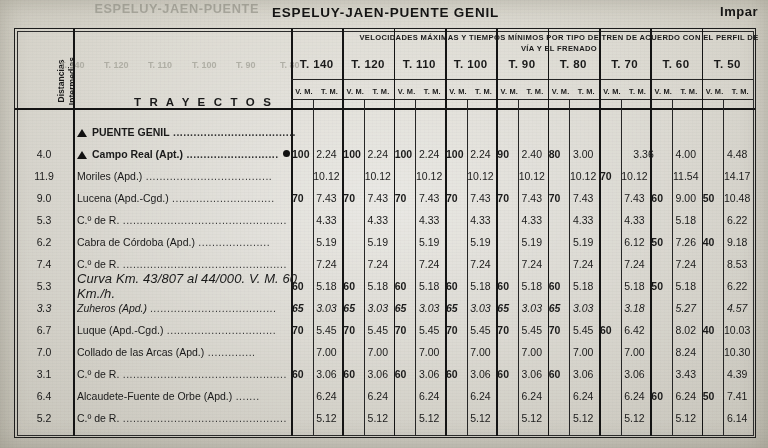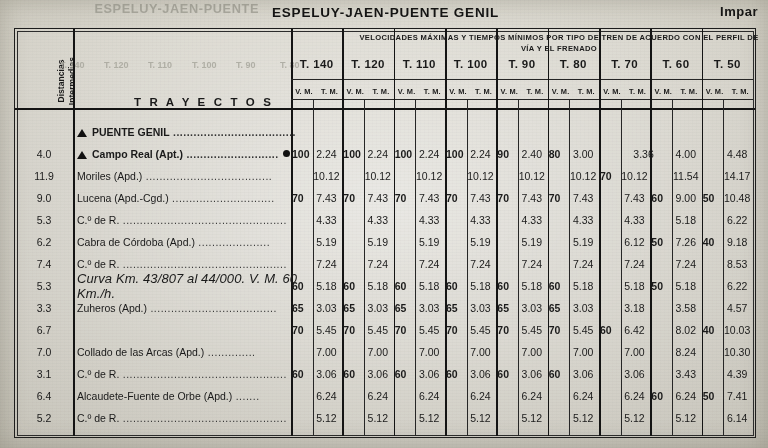--- a/index.html
+++ b/index.html
@@ -352,41 +352,42 @@
       <div class="tm" style="left: 451.56px; width: 27.7733px;">5.18</div>
       <div class="vm" style="left: 482.333px; width: 21.56px;">60</div>
       <div class="tm" style="left: 502.893px; width: 27.7733px;">5.18</div>
       <div class="vm" style="left: 533.667px; width: 21.56px;">60</div>
       <div class="tm" style="left: 554.227px; width: 27.7733px;">5.18</div>
       <div class="tm" style="left: 605.56px; width: 27.7733px;">5.18</div>
       <div class="vm" style="left: 636.333px; width: 21.56px;">50</div>
       <div class="tm" style="left: 656.893px; width: 27.7733px;">5.18</div>
       <div class="tm" style="left: 708.227px; width: 27.7733px;">6.22</div>
     </div>
-    <div class="row" style="top: 302px;">
+    <div class="row" style="top: 302px; font-style: italic;">
       <div class="dist">3.3</div>
       <div class="name"><span>Zuheros  (Apd.)</span><span class="dots"> .....................................</span></div>
       <div class="vm" style="left: 277px; width: 21.56px;">65</div>
       <div class="tm" style="left: 297.56px; width: 27.7733px;">3.03</div>
       <div class="vm" style="left: 328.333px; width: 21.56px;">65</div>
       <div class="tm" style="left: 348.893px; width: 27.7733px;">3.03</div>
       <div class="vm" style="left: 379.667px; width: 21.56px;">65</div>
       <div class="tm" style="left: 400.227px; width: 27.7733px;">3.03</div>
       <div class="vm" style="left: 431px; width: 21.56px;">65</div>
       <div class="tm" style="left: 451.56px; width: 27.7733px;">3.03</div>
       <div class="vm" style="left: 482.333px; width: 21.56px;">65</div>
       <div class="tm" style="left: 502.893px; width: 27.7733px;">3.03</div>
       <div class="vm" style="left: 533.667px; width: 21.56px;">65</div>
       <div class="tm" style="left: 554.227px; width: 27.7733px;">3.03</div>
       <div class="tm" style="left: 605.56px; width: 27.7733px;">3.18</div>
-      <div class="tm" style="left: 656.893px; width: 27.7733px;">3.58</div>
+      <div class="tm" style="left: 656.893px; width: 27.7733px;">5.27</div>
       <div class="tm" style="left: 708.227px; width: 27.7733px;">4.57</div>
     </div>
     <div class="row" style="top: 324px;">
       <div class="dist">6.7</div>
+      <div class="name"><span>Luque  (Apd.-Cgd.)</span><span class="dots"> ................................</span></div>
       <div class="vm" style="left: 277px; width: 21.56px;">70</div>
       <div class="tm" style="left: 297.56px; width: 27.7733px;">5.45</div>
       <div class="vm" style="left: 328.333px; width: 21.56px;">70</div>
       <div class="tm" style="left: 348.893px; width: 27.7733px;">5.45</div>
       <div class="vm" style="left: 379.667px; width: 21.56px;">70</div>
       <div class="tm" style="left: 400.227px; width: 27.7733px;">5.45</div>
       <div class="vm" style="left: 431px; width: 21.56px;">70</div>
       <div class="tm" style="left: 451.56px; width: 27.7733px;">5.45</div>
       <div class="vm" style="left: 482.333px; width: 21.56px;">70</div>
       <div class="tm" style="left: 502.893px; width: 27.7733px;">5.45</div>

